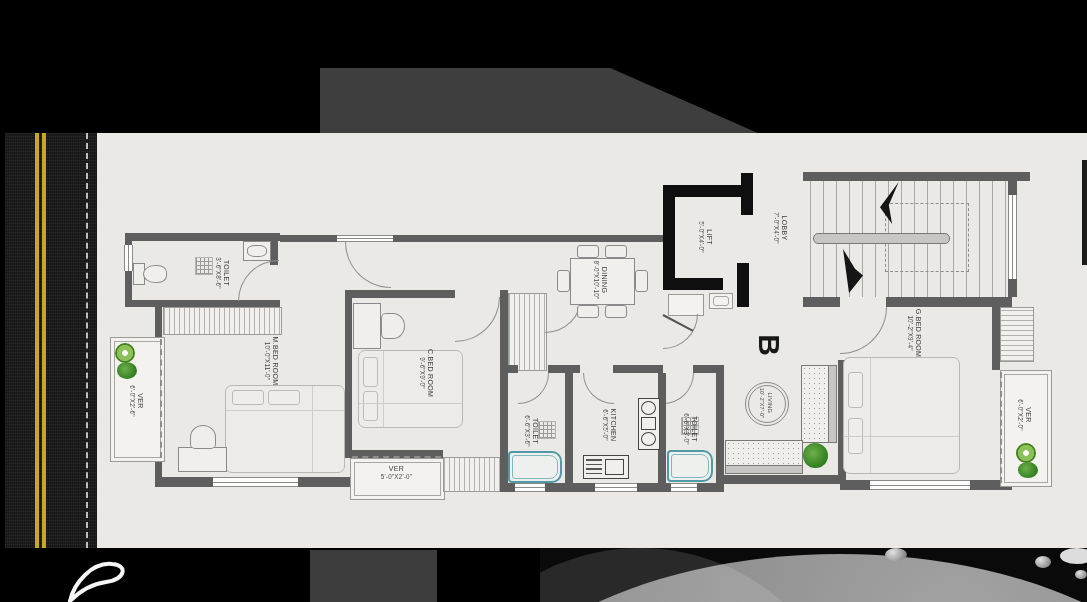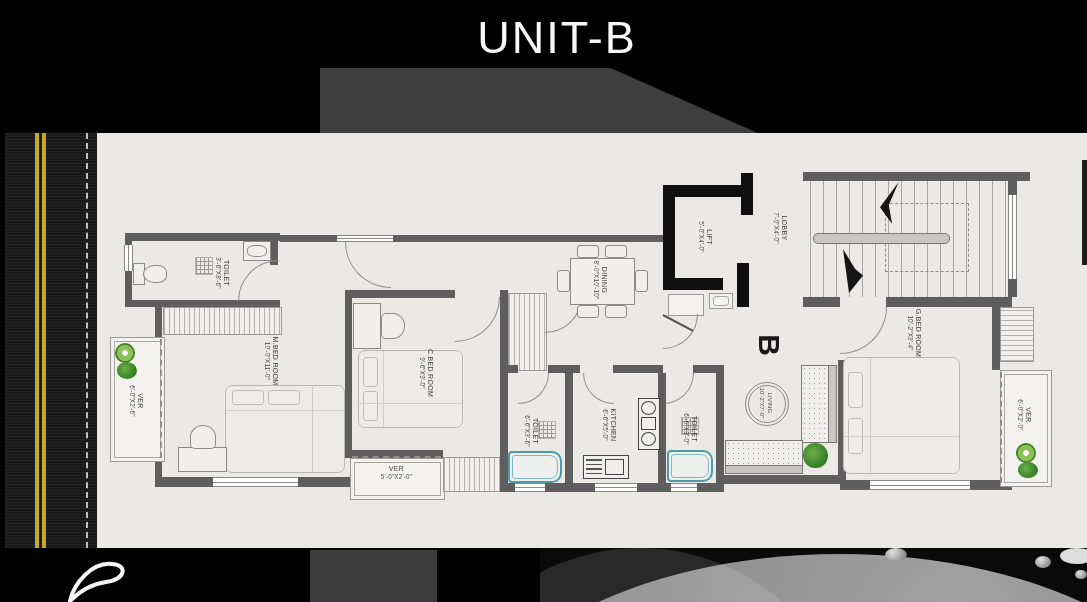--- a/index.html
+++ b/index.html
@@ -70,21 +70,20 @@
   #sphere{position:absolute;left:-80px;top:6px;width:760px;height:420px;border-radius:50%;
           background:radial-gradient(circle at 65% 18%,#a3a3a3,#8a8a8a 55%,#737373);}
   .drop{position:absolute;border-radius:50%;background:radial-gradient(circle at 35% 30%,#e2e2e2,#9a9a9a 62%,#6f6f6f);}
   #ovcircle{position:absolute;left:-115px;top:0;width:430px;height:430px;border-radius:50%;background:rgba(255,255,255,.13);}
 </style>
 </head>
 <body>
 
 <div id="page">
 
-  <div id="title">UNIT-B</div>
   <div id="curve"></div>
 
   <div id="road">
     <div class="yline" style="left:30px;"></div>
     <div class="yline" style="left:37px;"></div>
     <div id="roaddash"></div>
   </div>
 
   <div id="plan">
 

